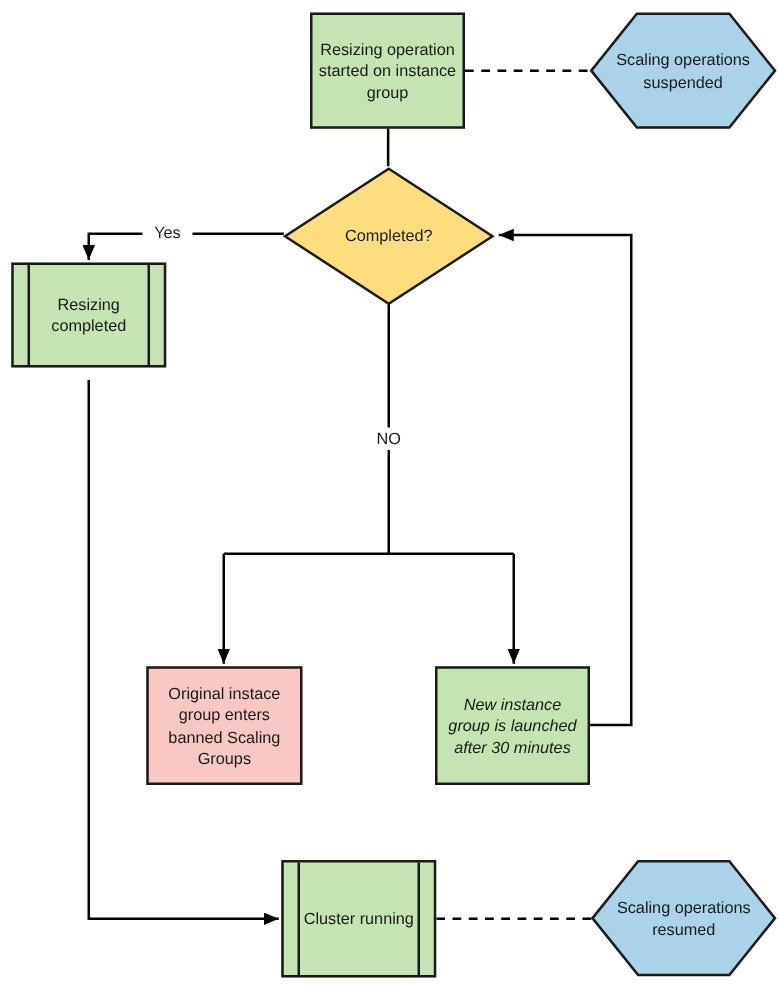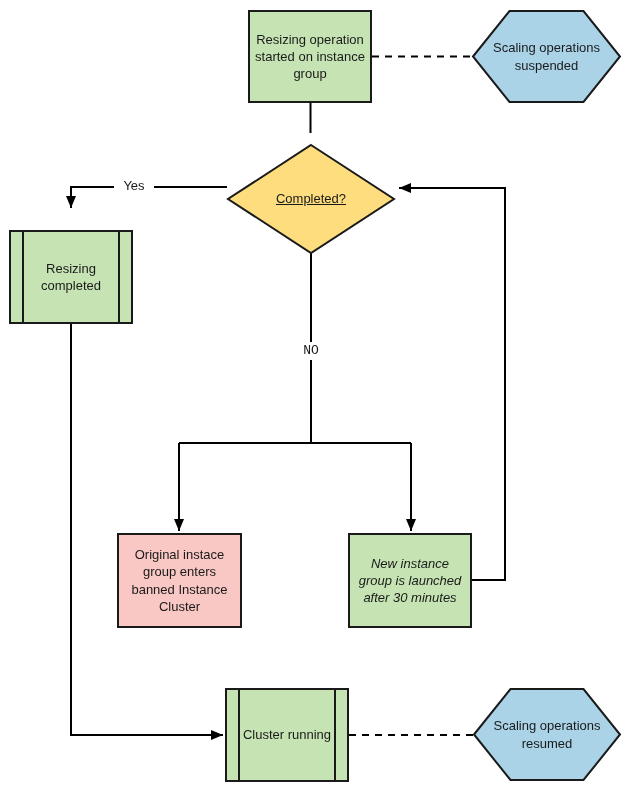--- a/index.html
+++ b/index.html
@@ -86,50 +86,50 @@
     <span class="lbl">Resizing operation started on instance group</span>
   </div>
 
   <div class="node shapewrap" style="left:472px; top:10px; width:149px; height:93px;">
     <svg viewBox="0 0 149 93" preserveAspectRatio="none">
       <polygon class="hex" points="1,46.5 37.5,1 111.5,1 148,46.5 111.5,92 37.5,92"></polygon>
     </svg>
     <span class="lbl">Scaling operations suspended</span>
   </div>
 
-  <div class="node shapewrap" style="left:227px; top:144px; width:168px; height:110px;text-decoration:underline;">
+  <div class="node shapewrap" style="left:227px; top:134px; width:168px; height:110px;">
     <svg viewBox="0 0 168 110" preserveAspectRatio="none">
       <polygon class="diamond" points="84,1 167,55 84,109 1,55"></polygon>
     </svg>
     <span class="lbl">Completed?</span>
   </div>
 
-  <div class="node rect green" style="left:9px; top:210px; width:124px; height:94px;margin-top:20px;">
+  <div class="node rect green" style="left:9px; top:210px; width:124px; height:84px;">
     <div class="bar bar-l"></div>
     <div class="bar bar-r"></div>
     <span class="lbl">Resizing completed</span>
   </div>
 
   <div class="node rect pink" style="left:117px; top:533px; width:125px; height:95px;">
-    <span class="lbl">Original instace group enters banned Instance Cluster</span>
+    <span class="lbl">Original instace group enters banned Scaling Groups</span>
   </div>
 
   <div class="node rect green" style="left:348px; top:533px; width:124px; height:95px;font-style:italic;">
     <span class="lbl">New instance group is launched after 30 minutes</span>
   </div>
 
   <div class="node rect green" style="left:225px; top:688px; width:124px; height:94px;justify-content:center;">
     <div class="bar bar-l"></div>
     <div class="bar bar-r"></div>
     <span class="lbl">Cluster running</span>
   </div>
 
   <div class="node shapewrap" style="left:473px; top:688px; width:148px; height:93px;">
     <svg viewBox="0 0 148 93" preserveAspectRatio="none">
       <polygon class="hex" points="1,46.5 37.5,1 110.5,1 147,46.5 110.5,92 37.5,92"></polygon>
     </svg>
     <span class="lbl">Scaling operations resumed</span>
   </div>
 
   <div class="edge-label" style="left:114px; top:177px; width:40px;">Yes</div>
-  <div class="edge-label" style="left:293px; top:342px; width:36px;font-family:Liberation Mono, monospace;">NO</div>
+  <div class="edge-label" style="left:293px; top:342px; width:36px;">NO</div>
 
 </div>
 
 </body></html>

